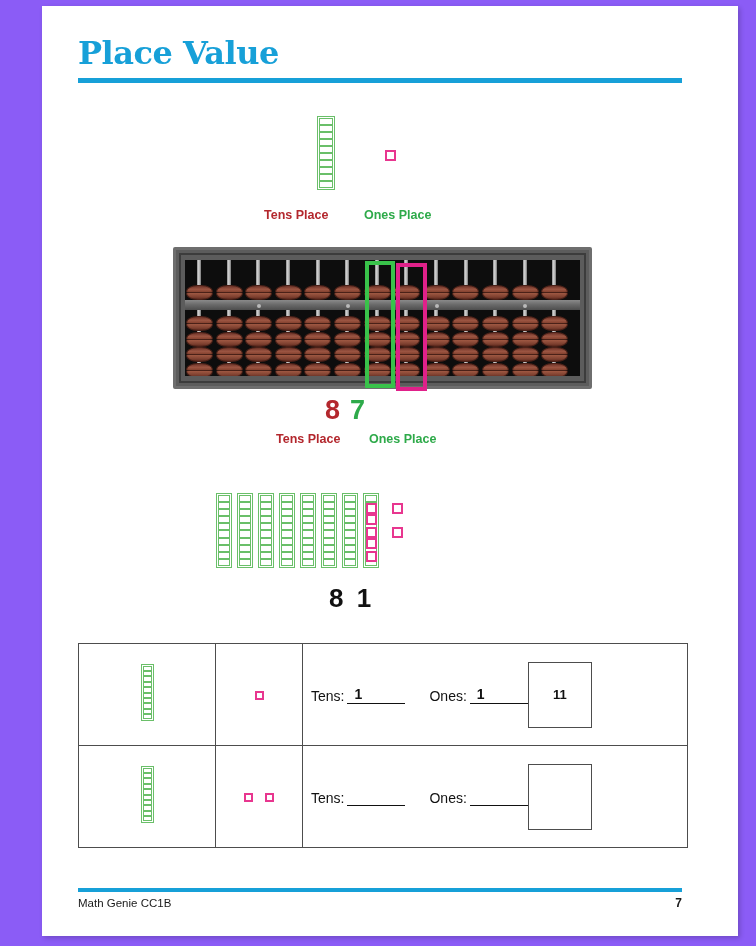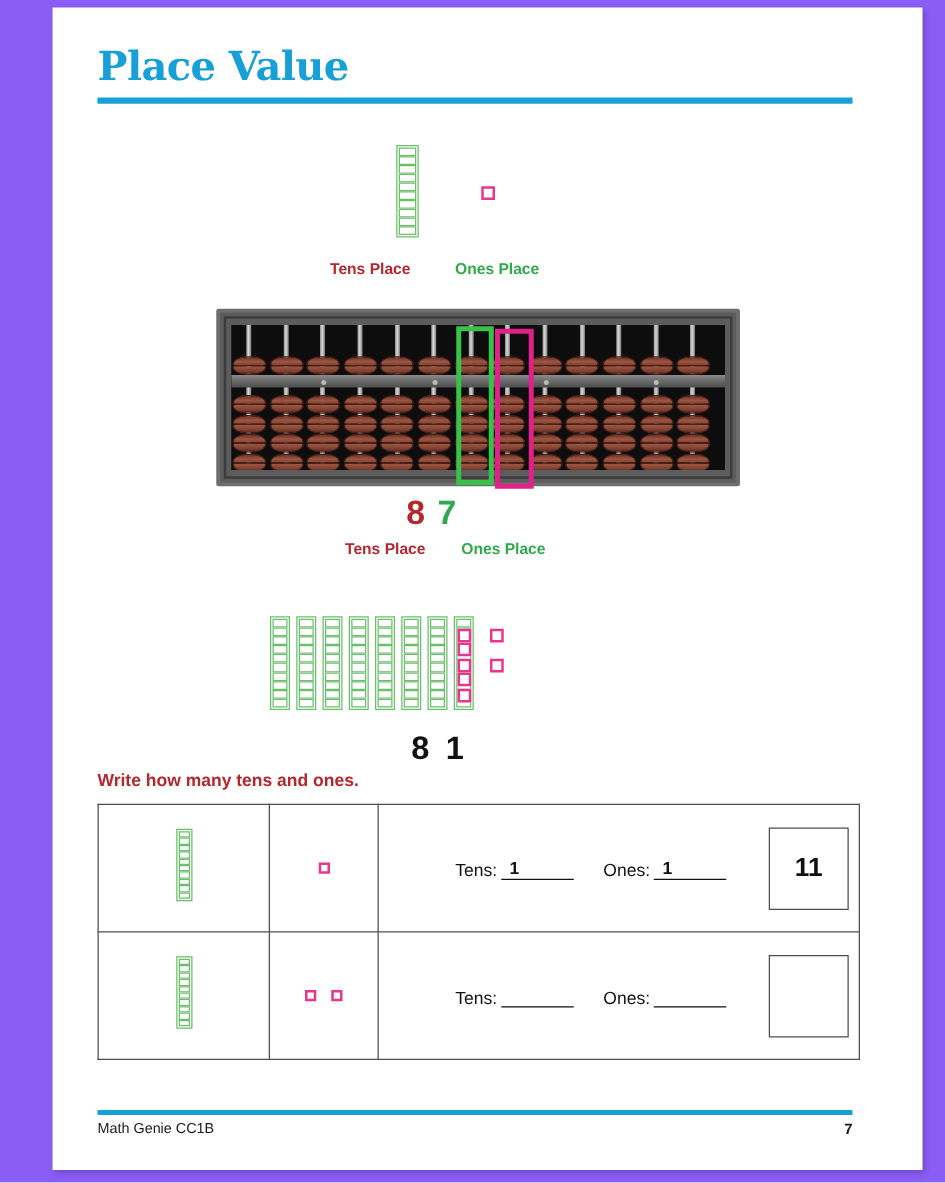--- a/index.html
+++ b/index.html
@@ -300,21 +300,21 @@
   .col-tens { width: 136px; }
   .col-ones { width: 86px; }
   .col-work  { width: 384px; }
 
   .cell-rod .unit { width: 9px; height: 5.4px; }
   .cell-one .ones-sq { width: 9px; height: 9px; margin: 0 6px; }
 
   .work-row {
     display: flex;
     align-items: center;
-    justify-content: flex-end;
+    justify-content: flex-start;
     gap: 0;
     padding: 0 8px;
   }
   .blank-group {
     display: inline-block;
     position: relative;
     font-size: 14px;
     color: #111;
     white-space: nowrap;
   }
@@ -334,23 +334,22 @@
     bottom: 1px;
     font-size: 14px;
     font-weight: bold;
     color: #111;
   }
   .answer-box {
     display: inline-block;
     width: 62px;
     height: 64px;
     border: 1.7px solid #4d4d4d;
-    margin-left: 34px;
     line-height: 64px;
-    font-size: 21px;
+    font-size: 13px;
     font-weight: bold;
     color: #111;
     vertical-align: middle;
   }
 
   
   .footer-rule {
     position: absolute;
     left: 36px;
     top: 882px;
@@ -620,21 +619,20 @@
           </span>
         </div>
       <div class="ones-grid">
           <div class="ones-row"><span class="ones-sq"></span><span class="ones-sq"></span><span class="ones-sq"></span></div>
           <div class="ones-row"><span class="ones-sq"></span><span class="ones-sq"></span><span class="ones-sq"></span></div>
           <div class="ones-row"><span class="ones-sq"></span></div>
         </div>
       <div class="answer">8 1</div>
     </div>
 
-    <div class="instruction">Write how many tens and ones.</div>
 
     <table id="worksheet">
       <tbody>
           <tr>
             <td class="col-tens cell-rod"><span class="tens-rod"><span class="unit"></span><span class="unit"></span><span class="unit"></span><span class="unit"></span><span class="unit"></span><span class="unit"></span><span class="unit"></span><span class="unit"></span><span class="unit"></span><span class="unit"></span></span></td>
             <td class="col-ones cell-one"><span class="ones-sq"></span></td>
             <td class="col-work">
               <div class="work-row">
                 <span class="blank-group"><span class="lbl">Tens:</span><span class="blank-line"><span class="val">1</span></span></span>
                 <span class="blank-group" style="margin-left: 24px;"><span class="lbl">Ones:</span><span class="blank-line"><span class="val">1</span></span></span>

